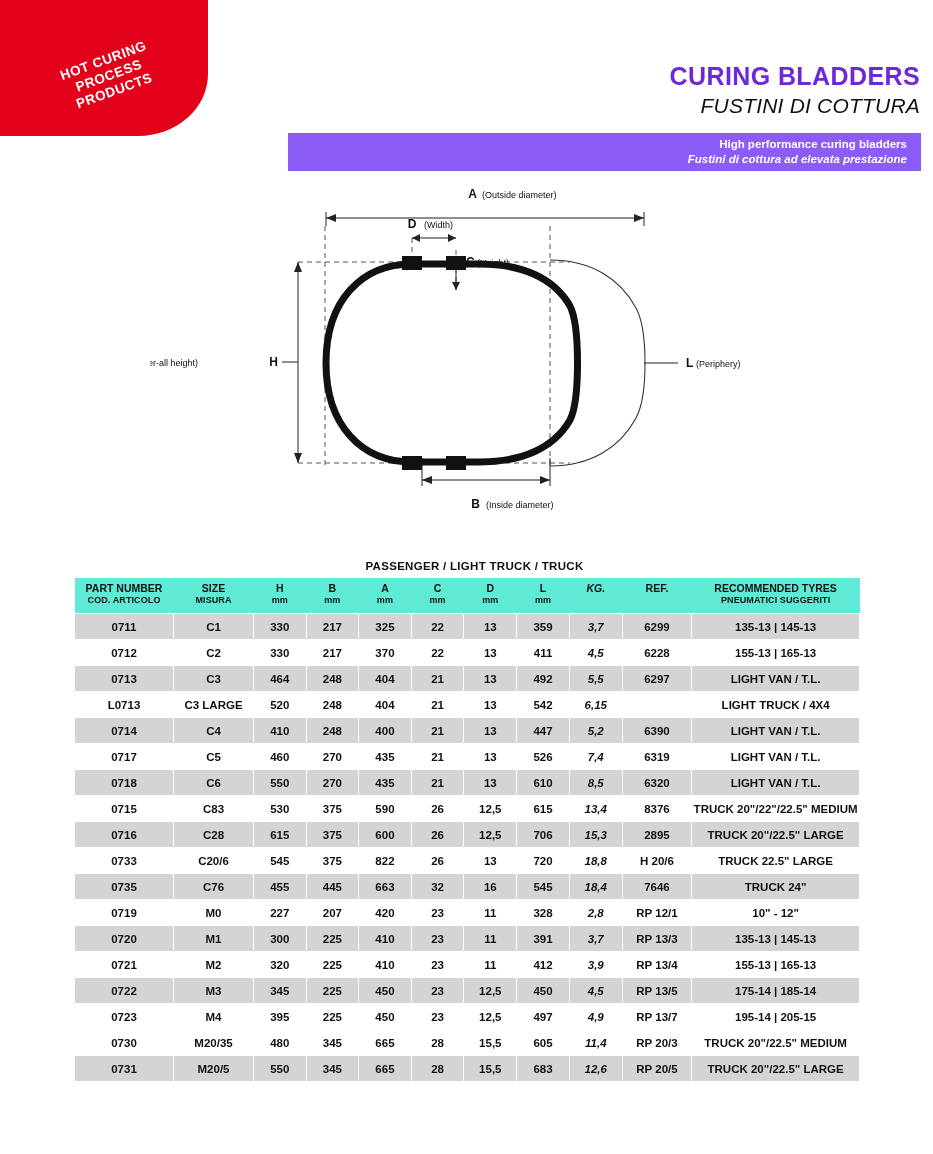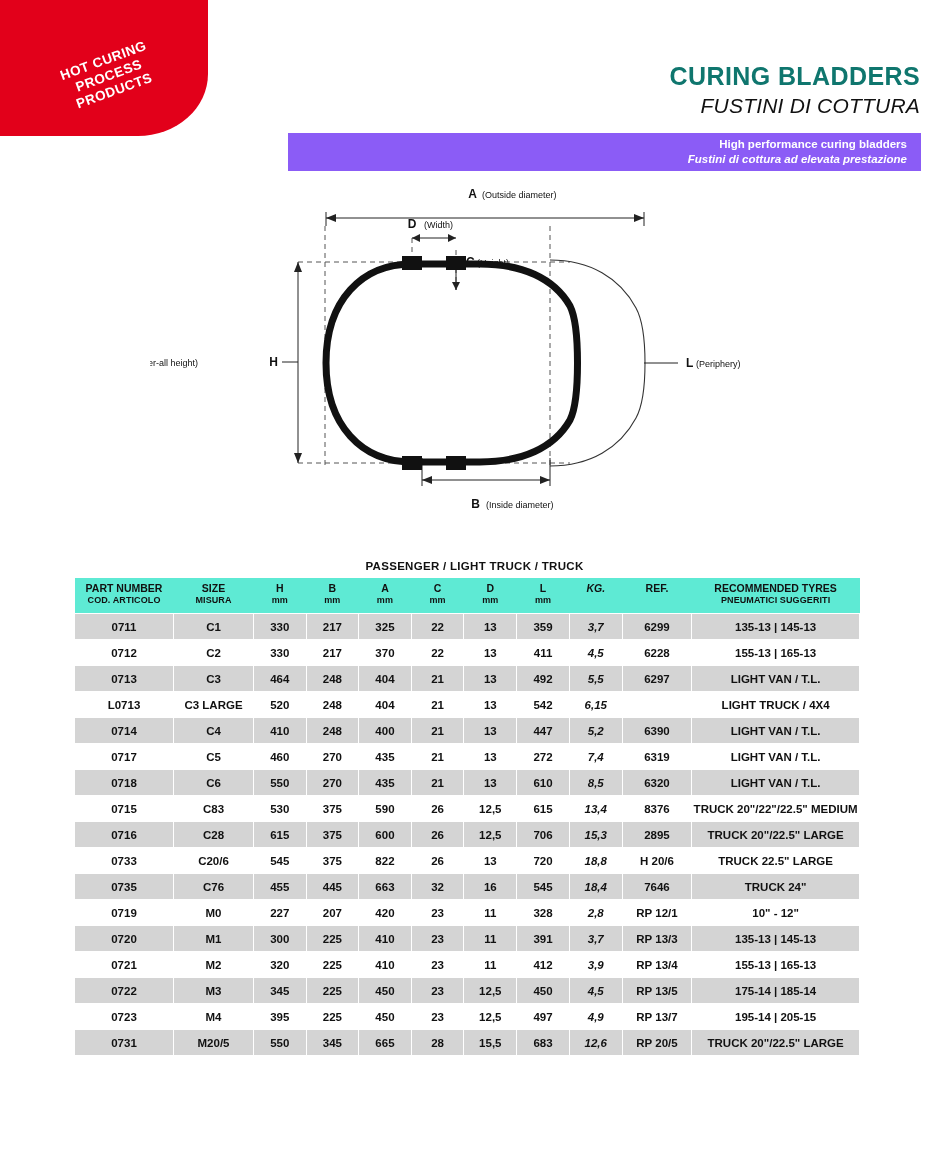--- a/index.html
+++ b/index.html
@@ -45,21 +45,21 @@
     position: absolute;
     left: 555px;
     top: 62px;
     width: 365px;
     text-align: right;
   }
   .title-main {
     font-size: 25px;
     font-weight: bold;
     letter-spacing: 0.4px;
-    color: #0f766e;
+    color: #6d28d9;
   }
   .title-sub {
     font-size: 21px;
     font-style: italic;
     color: #111;
     margin-top: 3px;
     letter-spacing: 0.2px;
     text-align: right;
   }
 
@@ -385,21 +385,21 @@
         <td class="col-tyres">LIGHT VAN / T.L.</td>
       </tr>
       <tr class="plain">
         <td class="col-part">0717</td>
         <td class="col-size">C5</td>
         <td class="col-h">460</td>
         <td class="col-b">270</td>
         <td class="col-a">435</td>
         <td class="col-c">21</td>
         <td class="col-d">13</td>
-        <td class="col-l">272</td>
+        <td class="col-l">526</td>
         <td class="col-kg">7,4</td>
         <td class="col-ref">6319</td>
         <td class="col-tyres">LIGHT VAN / T.L.</td>
       </tr>
       <tr class="alt">
         <td class="col-part">0718</td>
         <td class="col-size">C6</td>
         <td class="col-h">550</td>
         <td class="col-b">270</td>
         <td class="col-a">435</td>
@@ -520,20 +520,33 @@
         <td class="col-h">395</td>
         <td class="col-b">225</td>
         <td class="col-a">450</td>
         <td class="col-c">23</td>
         <td class="col-d">12,5</td>
         <td class="col-l">497</td>
         <td class="col-kg">4,9</td>
         <td class="col-ref">RP 13/7</td>
         <td class="col-tyres">195-14 | 205-15</td>
       </tr>
+      <tr class="plain">
+        <td class="col-part">0730</td>
+        <td class="col-size">M20/35</td>
+        <td class="col-h">480</td>
+        <td class="col-b">345</td>
+        <td class="col-a">665</td>
+        <td class="col-c">28</td>
+        <td class="col-d">15,5</td>
+        <td class="col-l">605</td>
+        <td class="col-kg">11,4</td>
+        <td class="col-ref">RP 20/3</td>
+        <td class="col-tyres">TRUCK 20"/22.5" MEDIUM</td>
+      </tr>
       <tr class="alt">
         <td class="col-part">0731</td>
         <td class="col-size">M20/5</td>
         <td class="col-h">550</td>
         <td class="col-b">345</td>
         <td class="col-a">665</td>
         <td class="col-c">28</td>
         <td class="col-d">15,5</td>
         <td class="col-l">683</td>
         <td class="col-kg">12,6</td>

